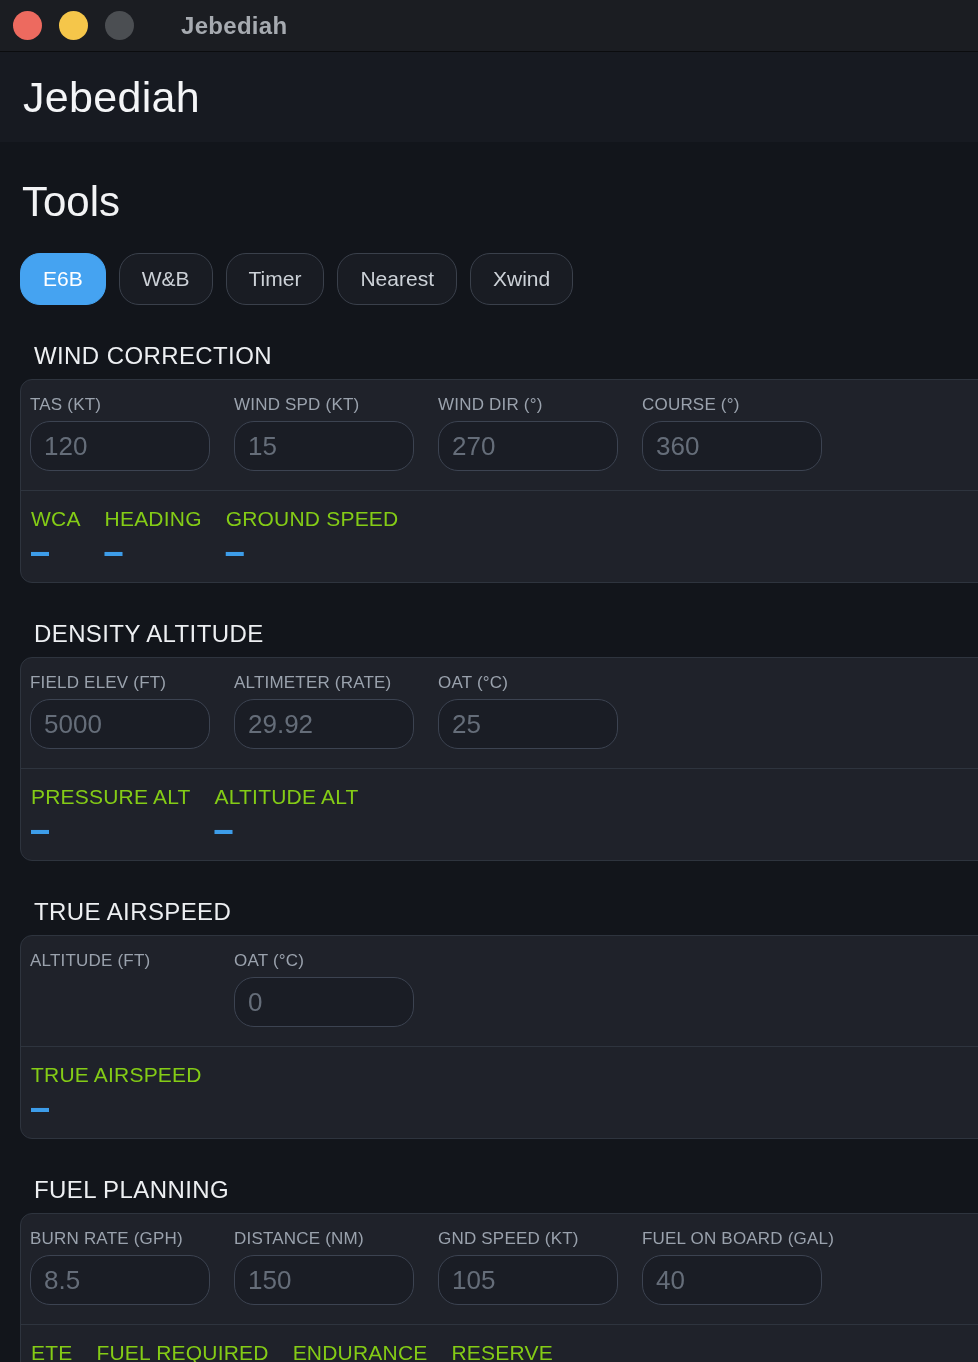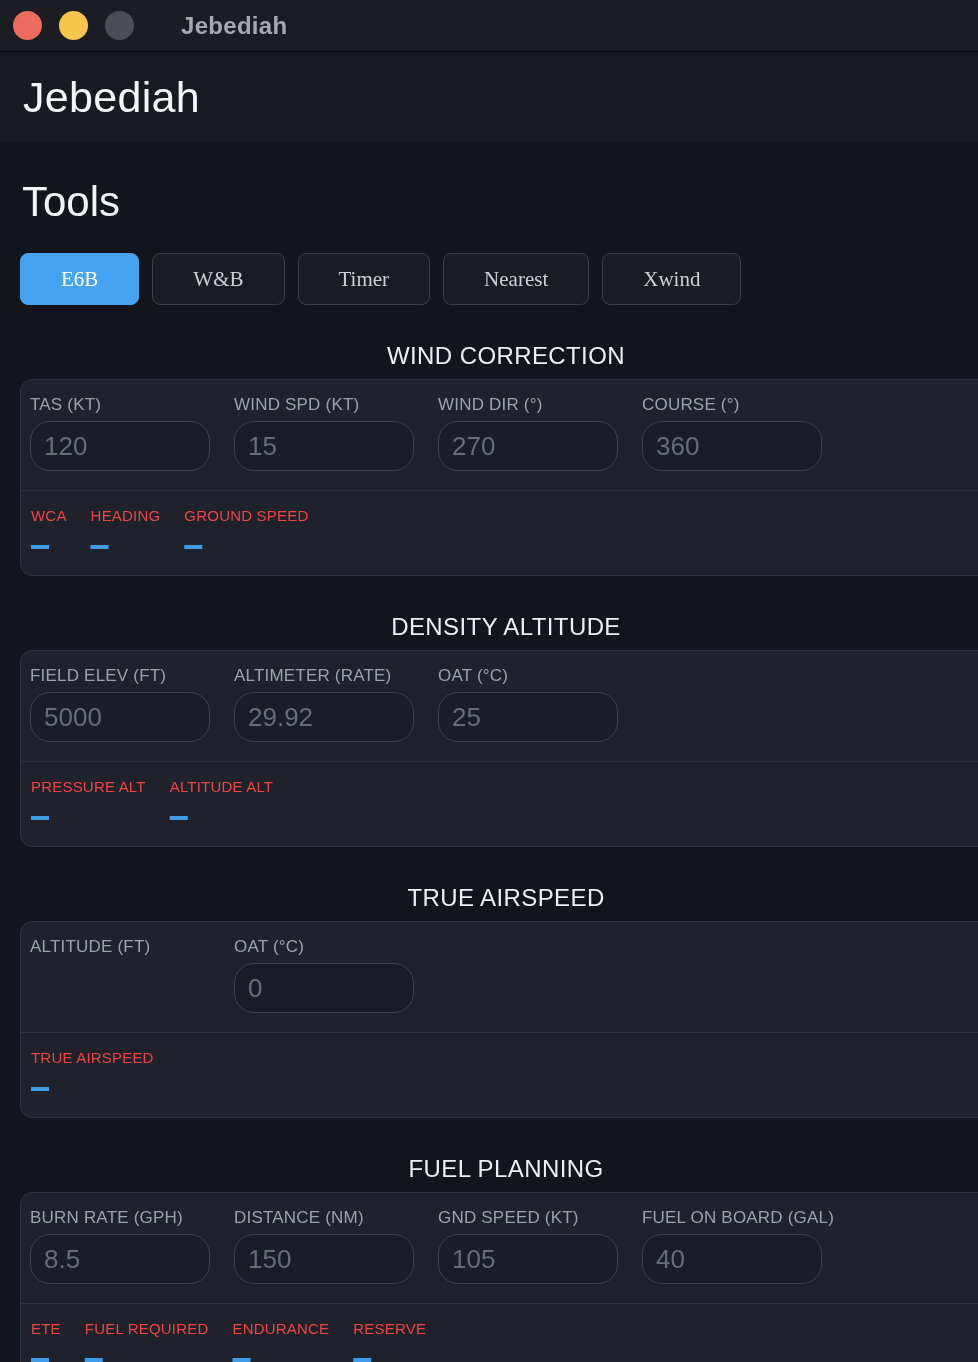--- a/index.html
+++ b/index.html
@@ -54,44 +54,43 @@
   .content { padding-top: 36px; }
   .tools-heading {
     font-size: 42px;
     font-weight: normal;
     color: #f2f3f5;
     margin: 0 8px 27px 22px;
   }
   .tabs { display: flex; gap: 13px; margin-left: 20px; }
   .tab {
     height: 52px;
-    padding: 0 40px;
-    font-family: Liberation Serif, serif;
+    padding: 0 22px;
+    font-family: Liberation Sans, sans-serif;
     font-size: 21px;
     color: #ccd1d7;
     background: #191c23;
     border: 1.5px solid #3a404b;
-    border-radius: 8px;
+    border-radius: 20px;
     cursor: pointer;
     display: flex; align-items: center;
   }
   .tab.active {
     background: #45a3f1;
     border-color: #45a3f1;
     color: #ffffff;
   }
 
   
   .section-title {
     font-size: 24px;
     font-weight: normal;
     color: #edeff2;
     letter-spacing: 0.4px;
     margin: 37px 0 9px 34px;
-    text-align: center;
   }
   .section:first-of-type .section-title { margin-top: 39px; }
   .panel {
     margin-left: 20px;
     margin-right: -14px;           
     background: #1f222a;
     border: 1px solid #2e343e;
     border-radius: 12px;
   }
   .panel-inputs {
@@ -123,22 +122,22 @@
   .field input::placeholder { color: #656d79; opacity: 1; }
 
   .panel-results {
     border-top: 1px solid #2e343e;
     display: flex;
     gap: 24px;
     padding: 16px 10px 21px 10px;
   }
   .result-label {
     display: block;
-    font-size: 15px;
-    color: #ef4444;
+    font-size: 21px;
+    color: #84cc16;
     letter-spacing: 0.2px;
     white-space: nowrap;
   }
   .dash {
     display: inline-block;
     margin-top: 13px;
     font-size: 18px;
     font-weight: bold;
     line-height: 14px;
     color: #3d9de9;

